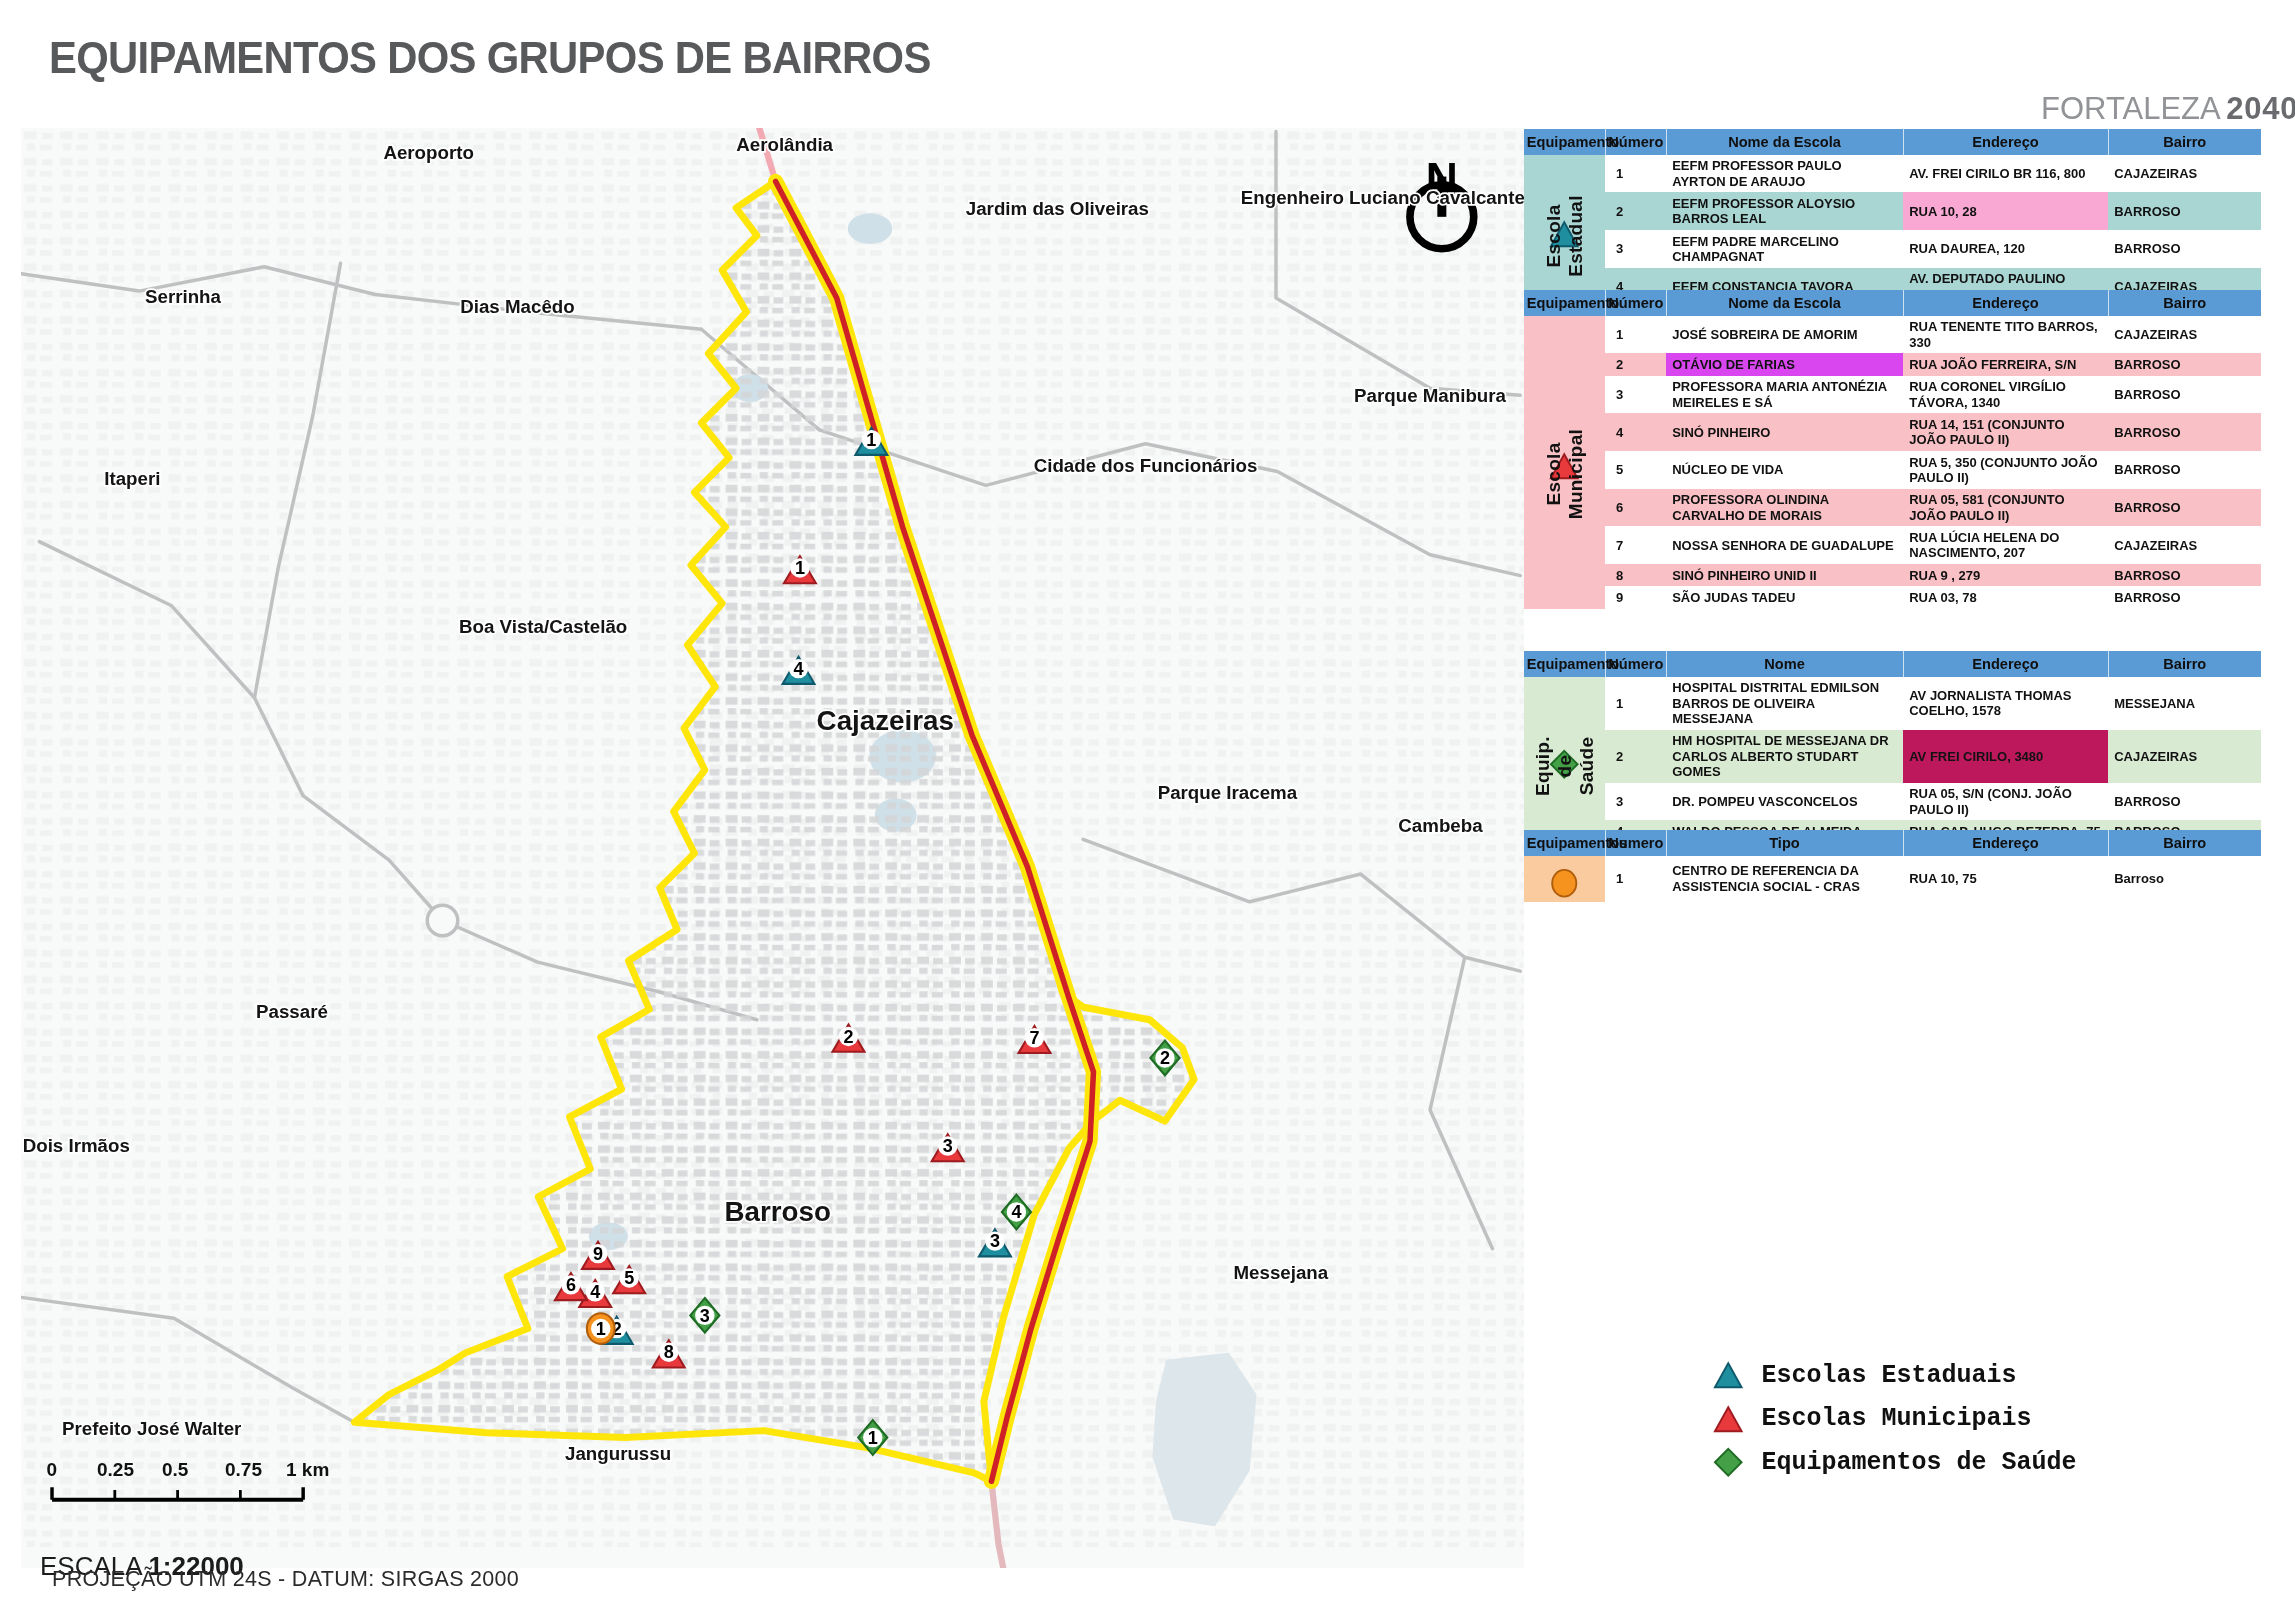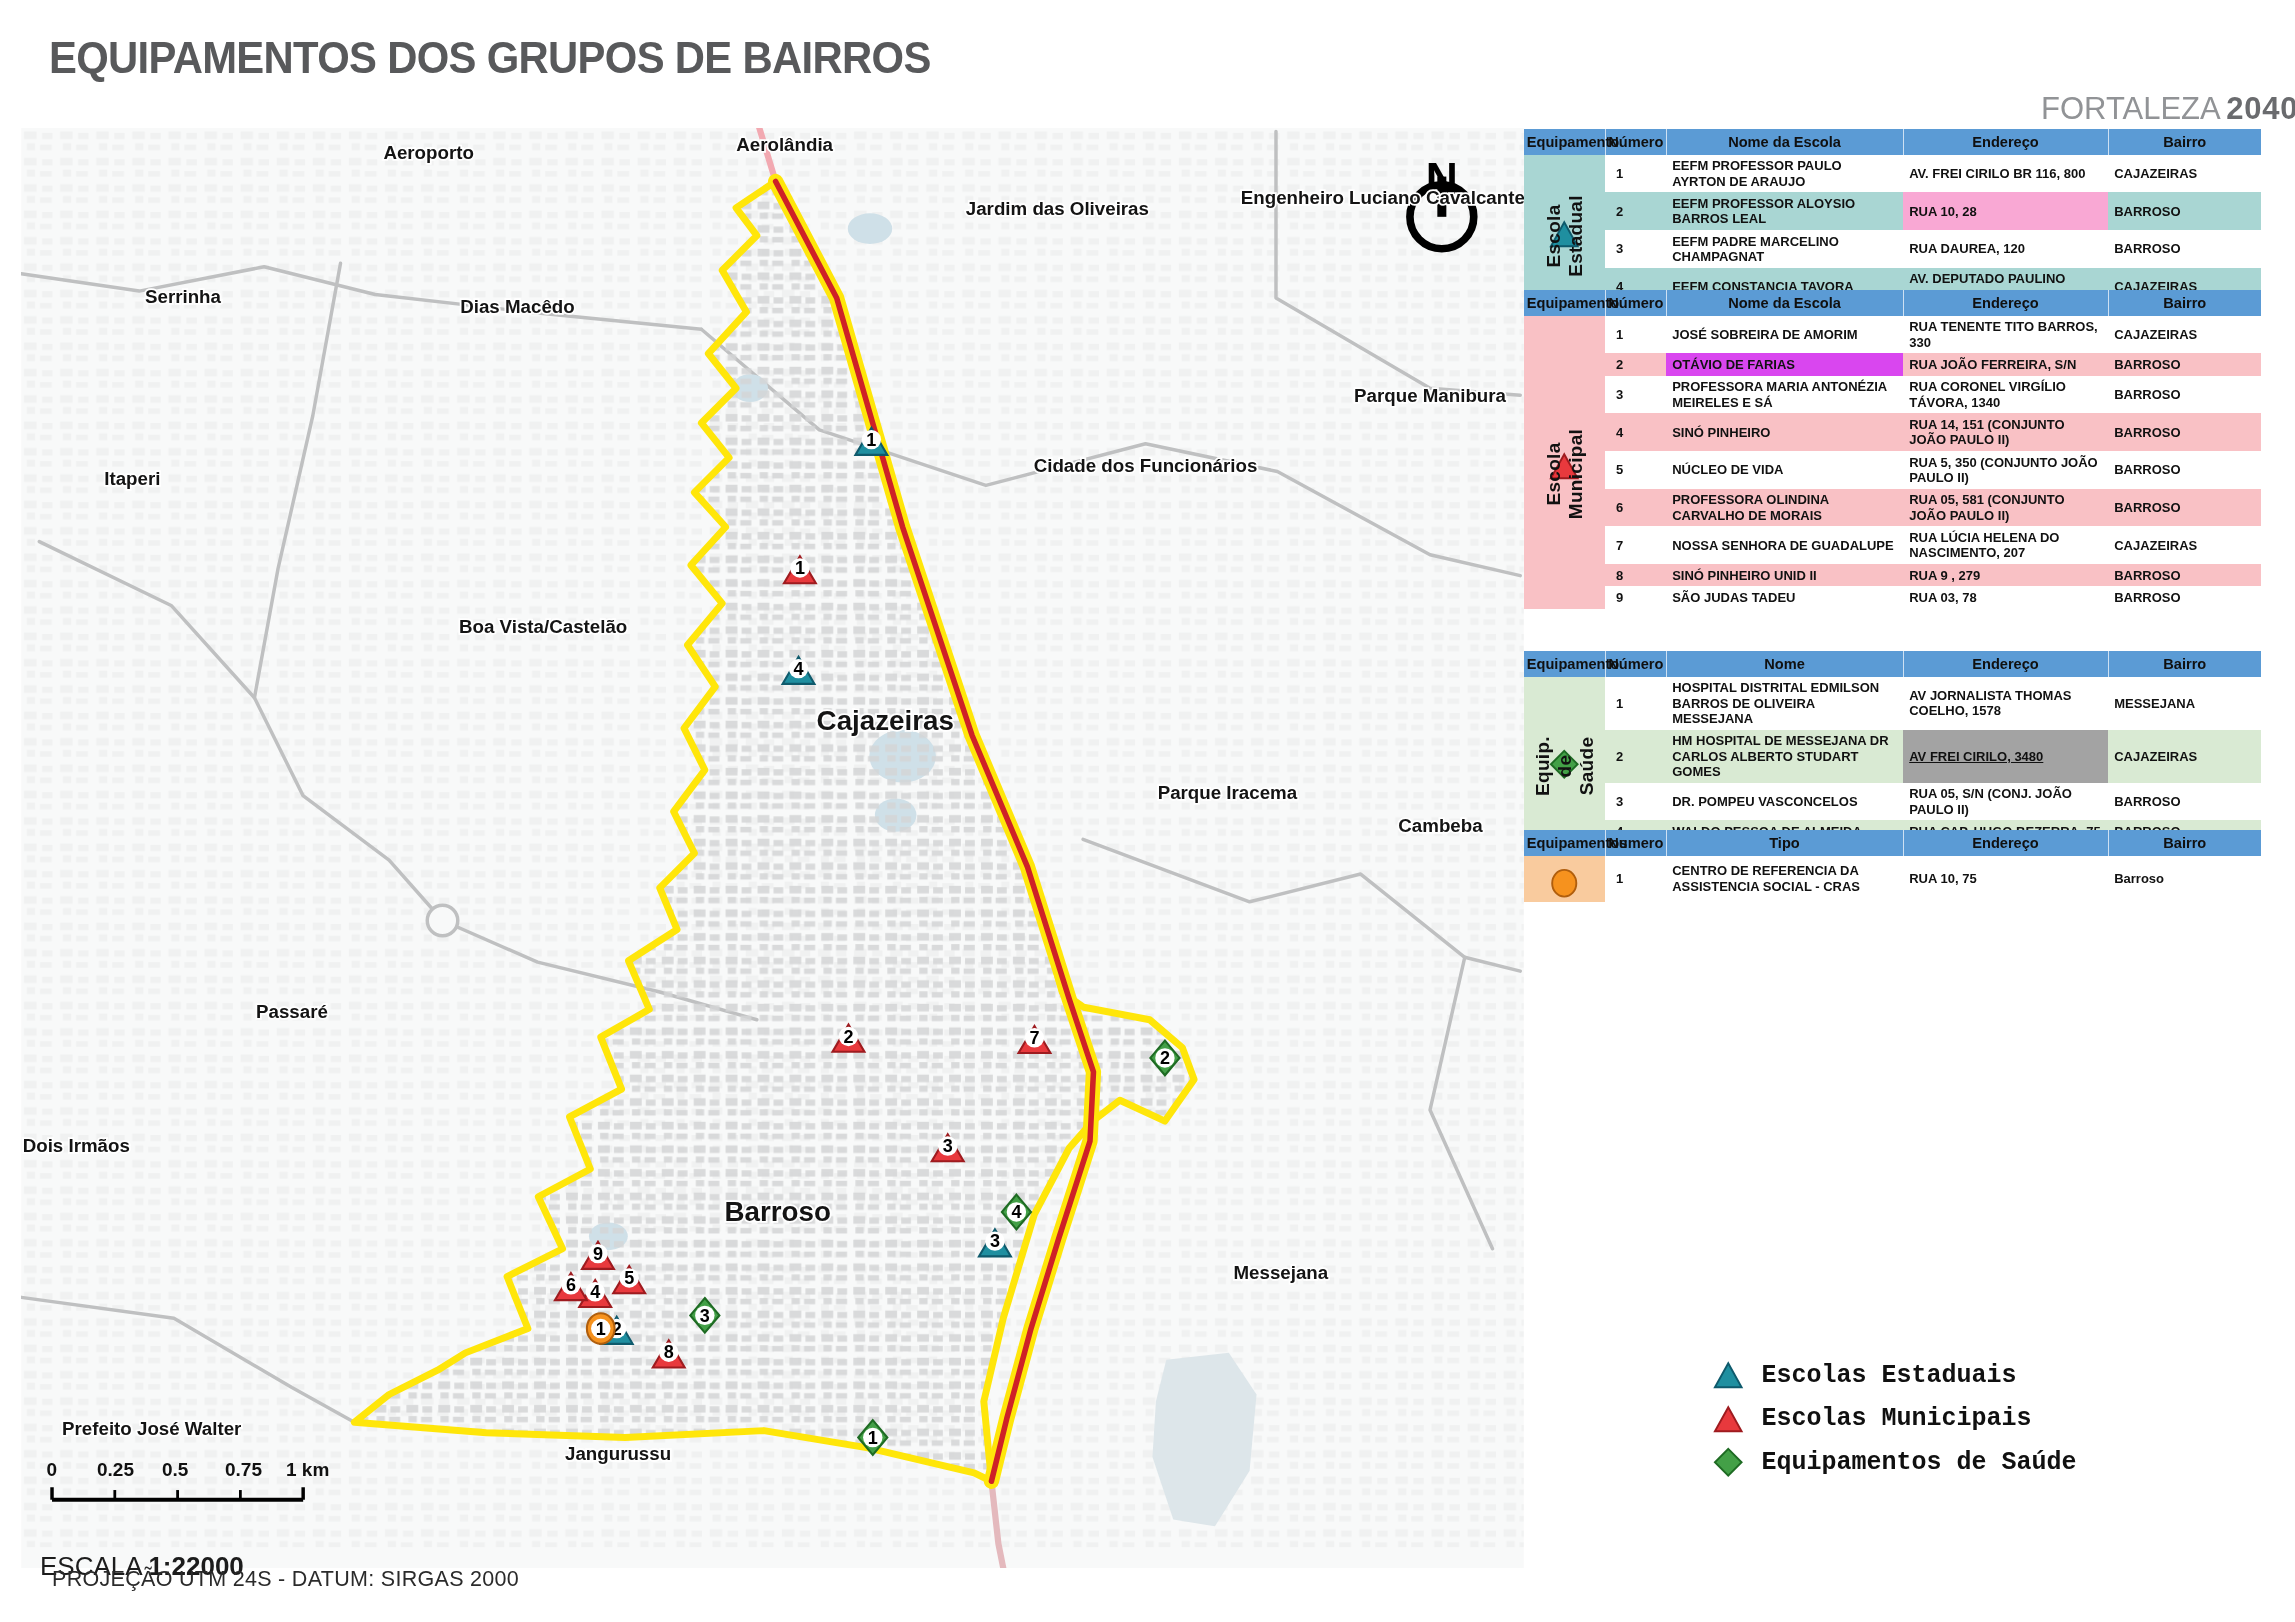--- a/index.html
+++ b/index.html
@@ -380,21 +380,21 @@
 Saúde</div>
           </td>
           <td class="numcell">1</td>
           <td>HOSPITAL DISTRITAL EDMILSON BARROS DE OLIVEIRA MESSEJANA</td>
           <td>AV JORNALISTA THOMAS COELHO, 1578</td>
           <td>MESSEJANA</td>
         </tr>
         <tr class="trow">
           <td class="numcell" style="background: rgb(217, 234, 211);">2</td>
           <td style="background: rgb(217, 234, 211);">HM HOSPITAL DE MESSEJANA DR CARLOS ALBERTO STUDART GOMES</td>
-          <td style="background: #a3a3a3; text-decoration: underline;">AV FREI CIRILO, 3480</td>
+          <td style="background: #be185d;">AV FREI CIRILO, 3480</td>
           <td style="background: rgb(217, 234, 211);">CAJAZEIRAS</td>
         </tr>
         <tr class="wrow">
           <td class="numcell">3</td>
           <td>DR. POMPEU VASCONCELOS</td>
           <td>RUA 05, S/N (CONJ. JOÃO PAULO II)</td>
           <td>BARROSO</td>
         </tr>
         <tr class="trow">
           <td class="numcell" style="background: rgb(217, 234, 211);">4</td>

